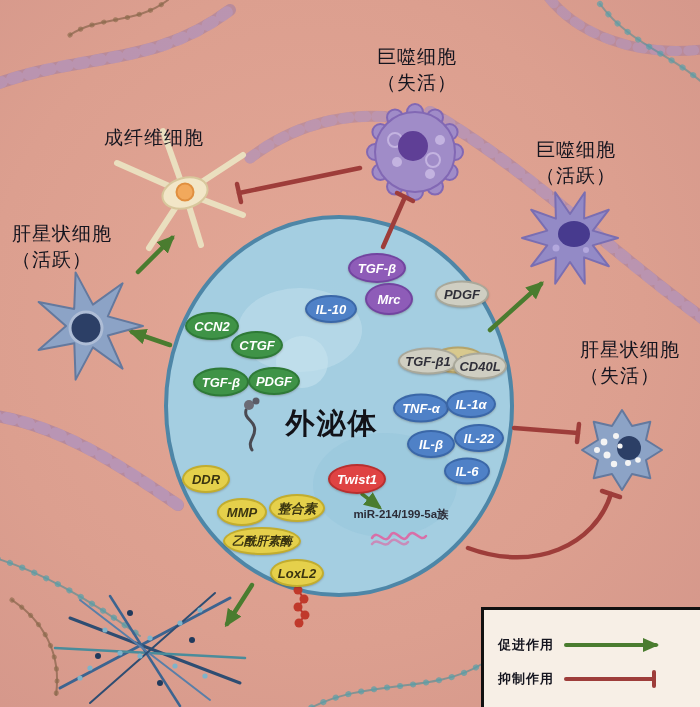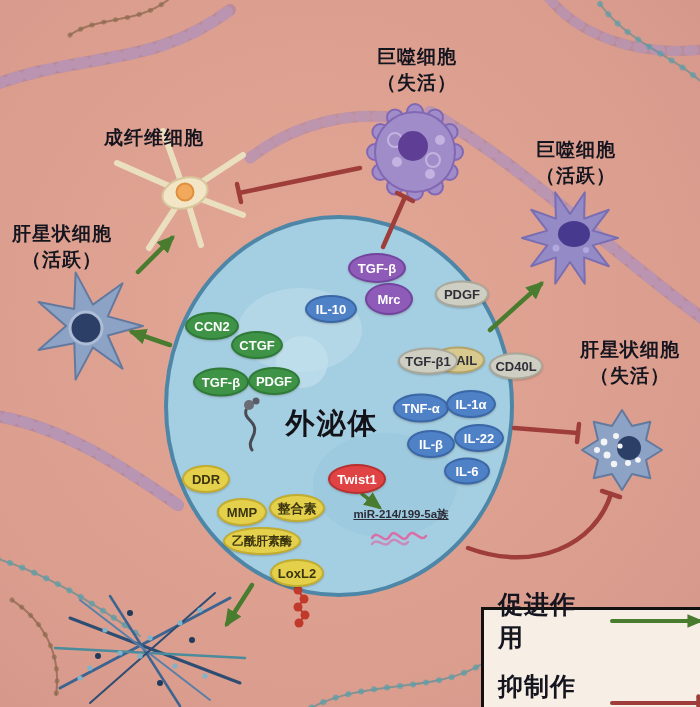--- a/index.html
+++ b/index.html
@@ -8,51 +8,51 @@
   #stage {
     position:relative; width:700px; height:707px; overflow:hidden;
     background: radial-gradient(ellipse at 45% 45%, #e3a796 0%, #dc9f8f 60%, #d4968a 100%);
   }
   #bg-svg { position:absolute; left:0; top:0; width:700px; height:707px; }
 
   .pill {
     position:absolute; display:flex; align-items:center; justify-content:center;
     border-radius:50%; font-weight:700; font-size:13px; line-height:1;
     transform:translate(-50%,-50%); white-space:nowrap;
-    box-shadow:0 1px 2px rgba(60,30,20,.25); z-index:5;
+    box-shadow:0 1px 2px rgba(60,30,20,.25); z-index:5;font-style:italic;
   }
   .p-green  { background:#3f9347; border:2px solid #2e7a37; color:#fff; }
   .p-purple { background:#8e5cb8; border:2px solid #7244a0; color:#fff; }
   .p-blue   { background:#4f81c7; border:2px solid #3a67a8; color:#fff; }
   .p-grey   { background:#cfcec2; border:2px solid #a9a89a; color:#30303a; }
   .p-tan    { background:#d8c98e; border:2px solid #b5a46a; color:#30303a;margin-top:32px; }
   .p-yellow { background:#e5d04b; border:2px solid #c2ad2e; color:#3a3410;text-align:right; }
   .p-red    { background:#df4343; border:2px solid #b82f2f; color:#fff; }
 
   .cell-label {
-    position:absolute; transform:translateX(-50%); text-align:center;
-    font-weight:700; font-size:19px; line-height:1.38; color:#15151f;
+    position:absolute; transform:translateX(-50%); text-align:left;
+    font-weight:400; font-size:19px; line-height:1.38; color:#15151f;
     letter-spacing:1px; z-index:6; white-space:nowrap;
   }
   .exo-title {
     position:absolute; transform:translate(-50%,-50%); font-size:29px;
     font-weight:700; color:#121218; letter-spacing:2px; z-index:6;
   }
   .mir-label {
     position:absolute; transform:translateX(-50%); font-size:11.5px;
-    font-weight:700; color:#2c2c38; z-index:6; white-space:nowrap;text-decoration:underline;
+    font-weight:700; color:#2c2c38; z-index:6; white-space:nowrap;
   }
   #legend {
     position:absolute; left:481px; top:607px; width:230px; height:110px;
     background:#f7efe6; border:3px solid #111; z-index:8;
     display:flex; flex-direction:column; justify-content:center; gap:16px;
     padding:10px 0 10px 14px;
   }
   .legend-row { display:flex; align-items:center; gap:10px; }
-  .legend-row .txt { font-size:25px; font-weight:700; color:#15151f; letter-spacing:1px; }
+  .legend-row .txt { font-size:13px; font-weight:700; color:#15151f; letter-spacing:1px; }
 </style>
 </head>
 <body>
 
 <div id="stage">
 
   <svg id="bg-svg" viewBox="0 0 700 707" xmlns="http://www.w3.org/2000/svg">
     <defs>
       <marker id="arrowG" markerUnits="userSpaceOnUse" markerWidth="18" markerHeight="16" refX="14" refY="8" orient="auto">
         <path d="M0,0 L18,8 L0,16 Z" fill="#4a7c2f"></path>
@@ -227,21 +227,21 @@
   <div class="pill p-blue" style="left:331px;top:309px;width:52px;height:28px">IL-10</div>
 
   <div class="pill p-green" style="left:212px;top:326px;width:54px;height:28px">CCN2</div>
   <div class="pill p-green" style="left:257px;top:345px;width:52px;height:28px">CTGF</div>
   <div class="pill p-green" style="left:221px;top:382px;width:56px;height:29px">TGF-β</div>
   <div class="pill p-green" style="left:274px;top:381px;width:52px;height:28px">PDGF</div>
 
   <div class="pill p-grey" style="left:462px;top:294px;width:54px;height:27px">PDGF</div>
   <div class="pill p-tan" style="left:458px;top:328px;width:54px;height:27px">TRAIL</div>
   <div class="pill p-grey" style="left:428px;top:361px;width:60px;height:27px">TGF-β1</div>
-  <div class="pill p-grey" style="left:516px;top:366px;width:54px;height:27px">CD40L</div>
+  <div class="pill p-grey" style="left:480px;top:366px;width:54px;height:27px">CD40L</div>
 
   <div class="pill p-blue" style="left:421px;top:408px;width:56px;height:29px">TNF-α</div>
   <div class="pill p-blue" style="left:471px;top:404px;width:50px;height:28px">IL-1α</div>
   <div class="pill p-blue" style="left:479px;top:438px;width:50px;height:28px">IL-22</div>
   <div class="pill p-blue" style="left:431px;top:444px;width:48px;height:28px">IL-β</div>
   <div class="pill p-blue" style="left:467px;top:471px;width:46px;height:27px">IL-6</div>
 
   <div class="pill p-yellow" style="left:206px;top:479px;width:48px;height:28px">DDR</div>
   <div class="pill p-yellow" style="left:242px;top:512px;width:50px;height:28px">MMP</div>
   <div class="pill p-yellow" style="left:297px;top:508px;width:56px;height:28px">整合素</div>

